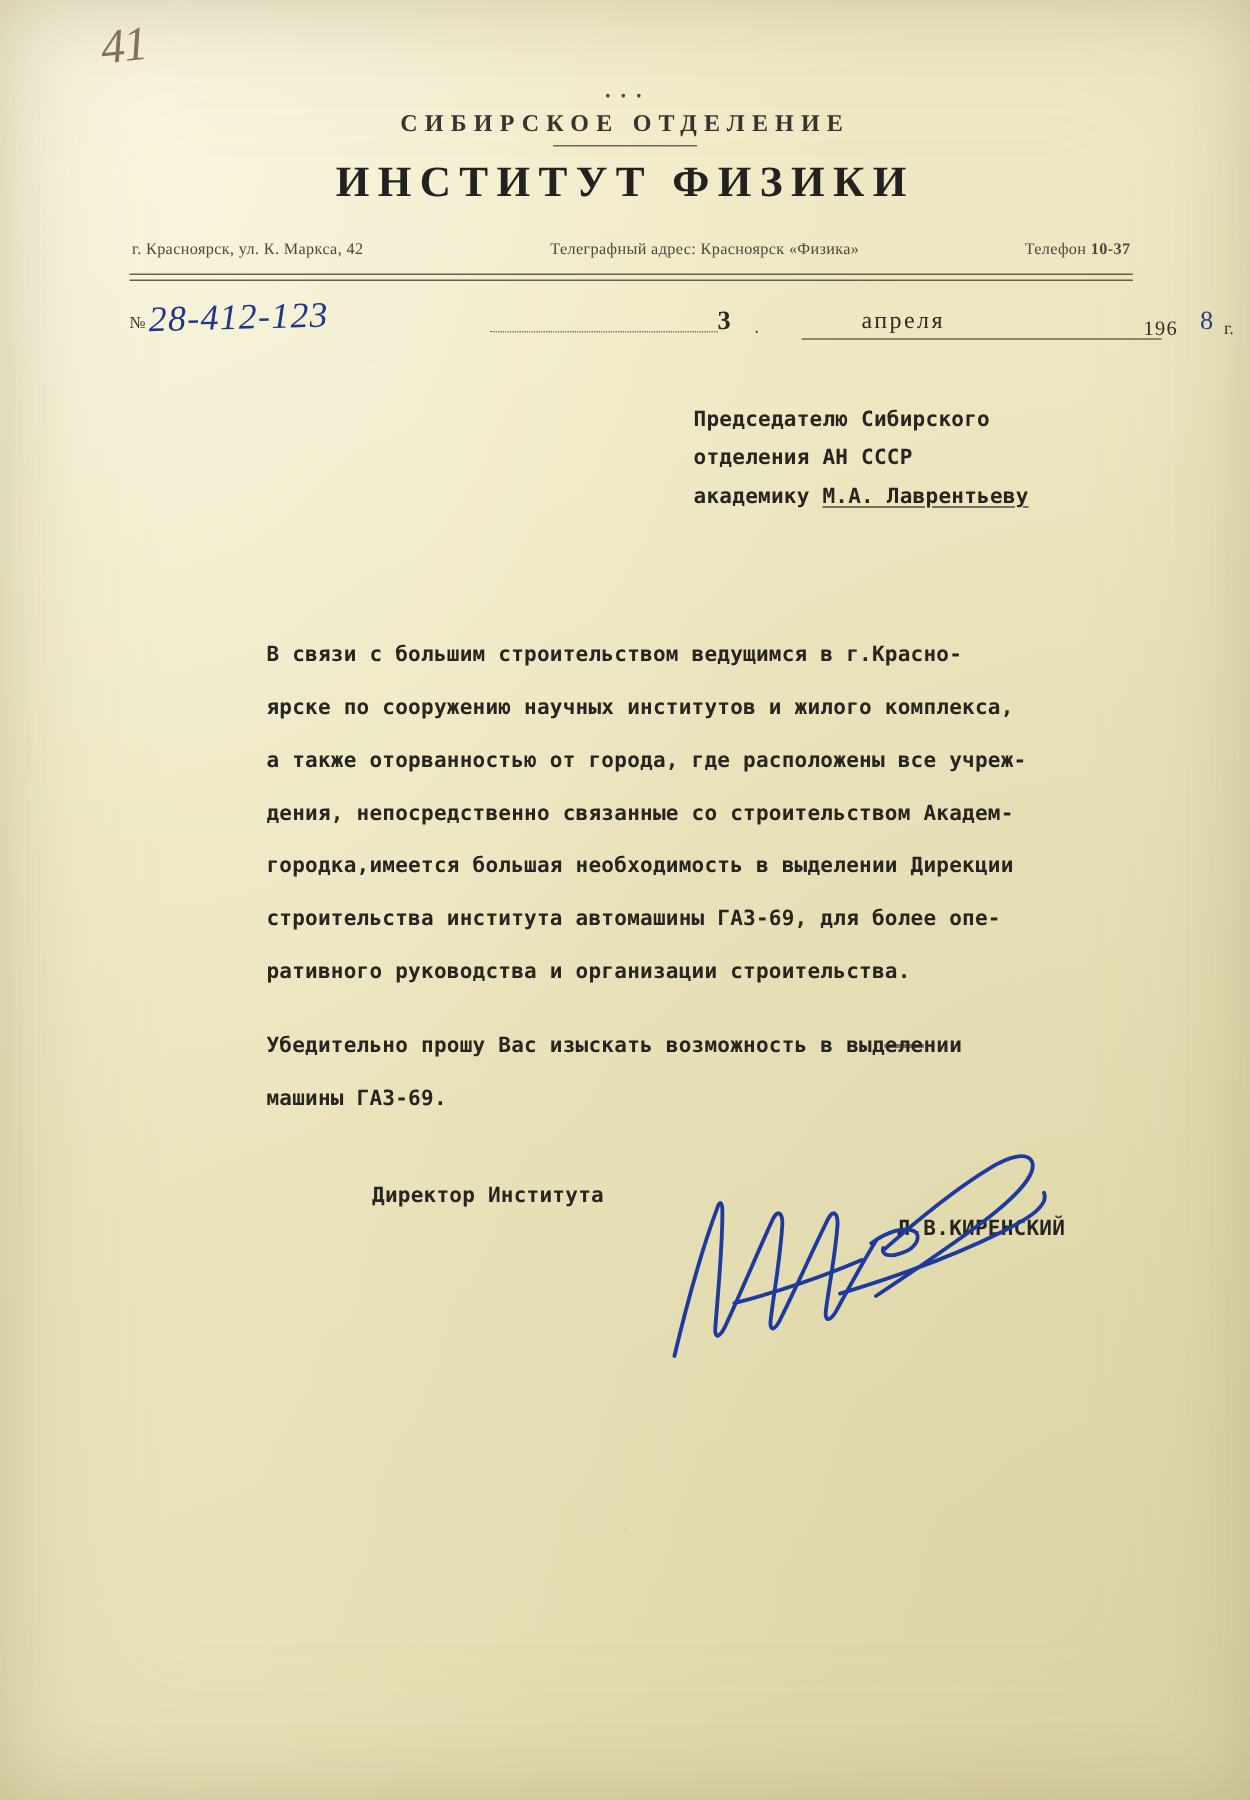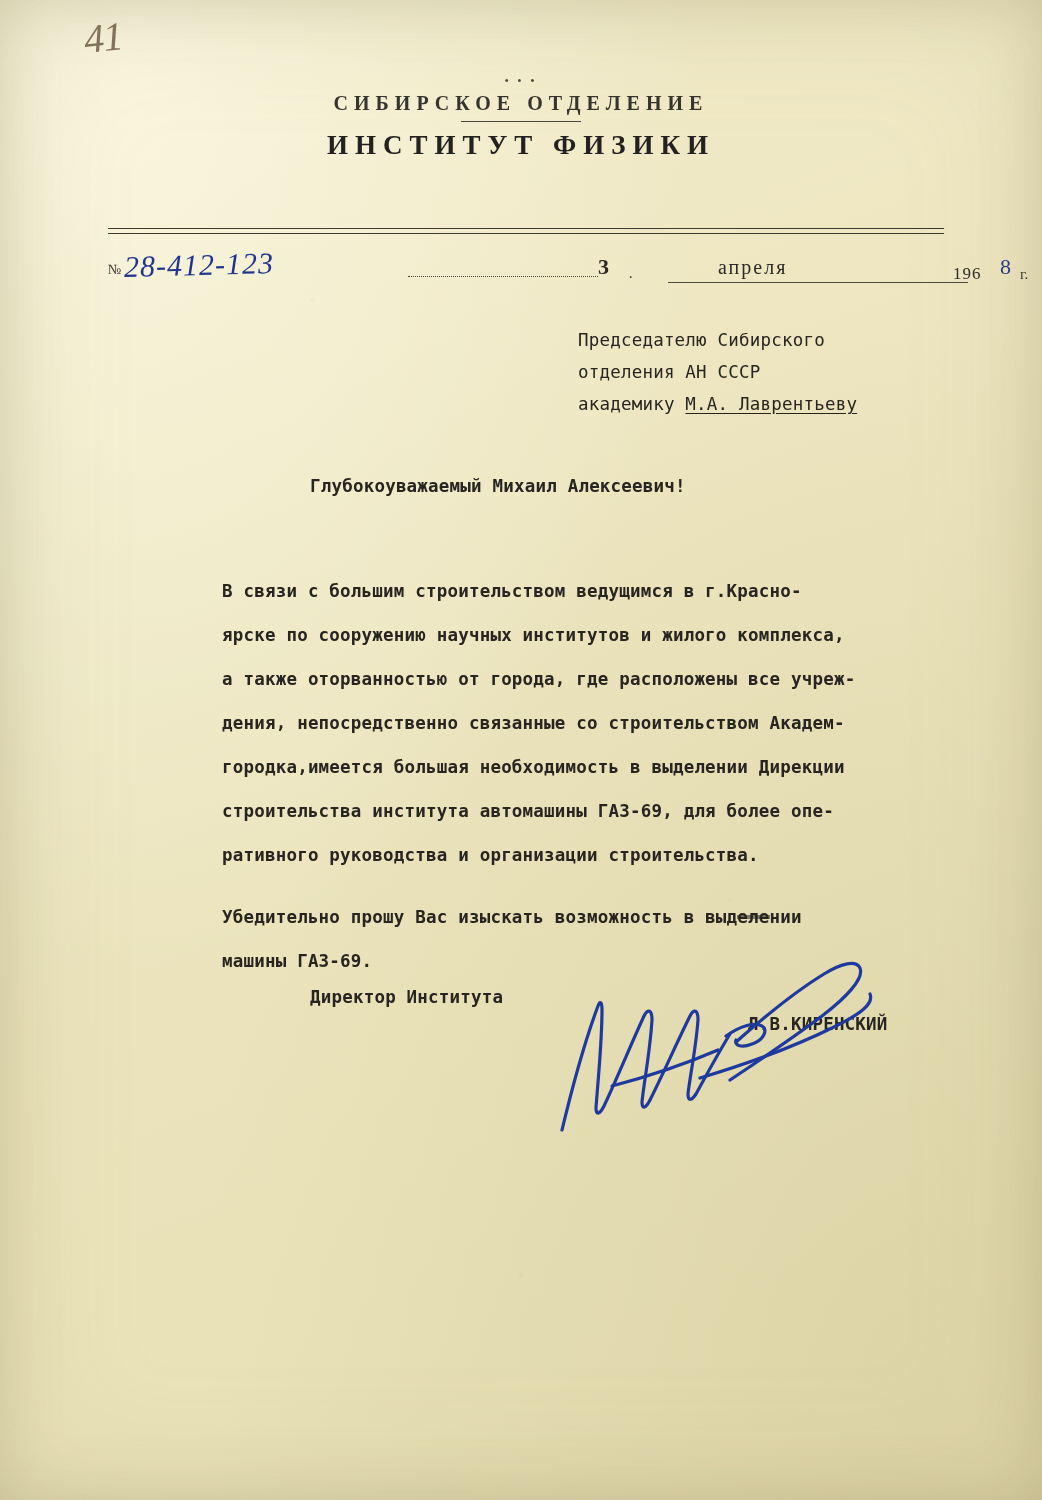--- a/index.html
+++ b/index.html
@@ -81,21 +81,21 @@
     margin-top: 6px;
   }
   .lh-rule {
     width: 120px;
     height: 0;
     border-top: 1px solid #4b4a41;
     margin: 6px auto 8px auto;
   }
   .lh-line3 {
     font-family: "Liberation Serif", serif;
-    font-size: 27px;
+    font-size: 36px;
     letter-spacing: 7px;
     color: #232220;
     font-weight: 700;
     margin-top: 4px;
   }
 
   .lh-contacts {
     position: absolute;
     top: 200px;
     left: 110px;
@@ -207,40 +207,40 @@
 
   
   .typed {
     font-family: "DejaVu Sans Mono", monospace;
     color: #26251f;
     font-size: 17.5px;
     letter-spacing: .2px;
   }
   .addressee {
     position: absolute;
-    top: 324px;
+    top: 334px;
     left: 578px;
     line-height: 32px;
-    font-weight: 400;
+    font-weight: 700;
   }
   .addressee .underlined {
     text-decoration: underline;
     text-underline-offset: 3px;
   }
 
   .salutation {
     position: absolute;
     top: 476px;
     left: 310px;
     font-weight: 600;
   }
 
   .body {
     position: absolute;
-    top: 569px;
+    top: 524px;
     left: 222px;
     width: 790px;
     line-height: 44px;
     font-weight: 600;
   }
   .body p { margin: 0; }
   .body .p2 { margin-top: 18px; }
 
   .strikeover {
     background: linear-gradient(transparent 42%, rgba(40,40,35,.55) 42%, rgba(40,40,35,.55) 58%, transparent 58%);
@@ -277,20 +277,28 @@
 
   <div class="folio">41</div>
 
   <div class="letterhead">
     <div class="lh-dots">• • •</div>
     <div class="lh-line2">СИБИРСКОЕ ОТДЕЛЕНИЕ</div>
     <div class="lh-rule"></div>
     <div class="lh-line3">ИНСТИТУТ ФИЗИКИ</div>
   </div>
 
+  <div class="lh-contacts">
+    <div class="left">г. Красноярск, ул. К. Маркса, 42</div>
+    <div class="mid">Телеграфный адрес: Красноярск «Физика»</div>
+    <div class="right">
+      <span>Телефон</span>
+      <b>10-37</b>
+    </div>
+  </div>
 
   <div class="hr-double"></div>
 
   <div class="ref-row">
     <span class="ref-no-label">№</span>
     <span class="ref-no-value">28-412-123</span>
     <span class="ref-dayline"></span>
     <span class="ref-day">3</span>
     <span class="ref-dot1">·</span>
     <span class="ref-monthline"></span>
@@ -301,21 +309,20 @@
   </div>
 
   <div class="addressee typed">
     <div>Председателю Сибирского</div>
     <div>отделения АН СССР</div>
     <div>
       <span>академику </span><span class="underlined">М.А. Лаврентьеву</span>
     </div>
   </div>
 
-  <div class="salutation typed">Глубокоуважаемый Михаил Алексеевич!</div>
 
   <div class="body typed">
     <p>В связи с большим строительством ведущимся в г.Красно-</p>
     <p>ярске по сооружению научных институтов и жилого комплекса,</p>
     <p>а также оторванностью от города, где расположены все учреж-</p>
     <p>дения, непосредственно связанные со строительством Академ-</p>
     <p>городка,имеется большая необходимость в выделении Дирекции</p>
     <p>строительства института автомашины ГАЗ-69, для более опе-</p>
     <p>ративного руководства и организации строительства.</p>
     <p class="p2">

